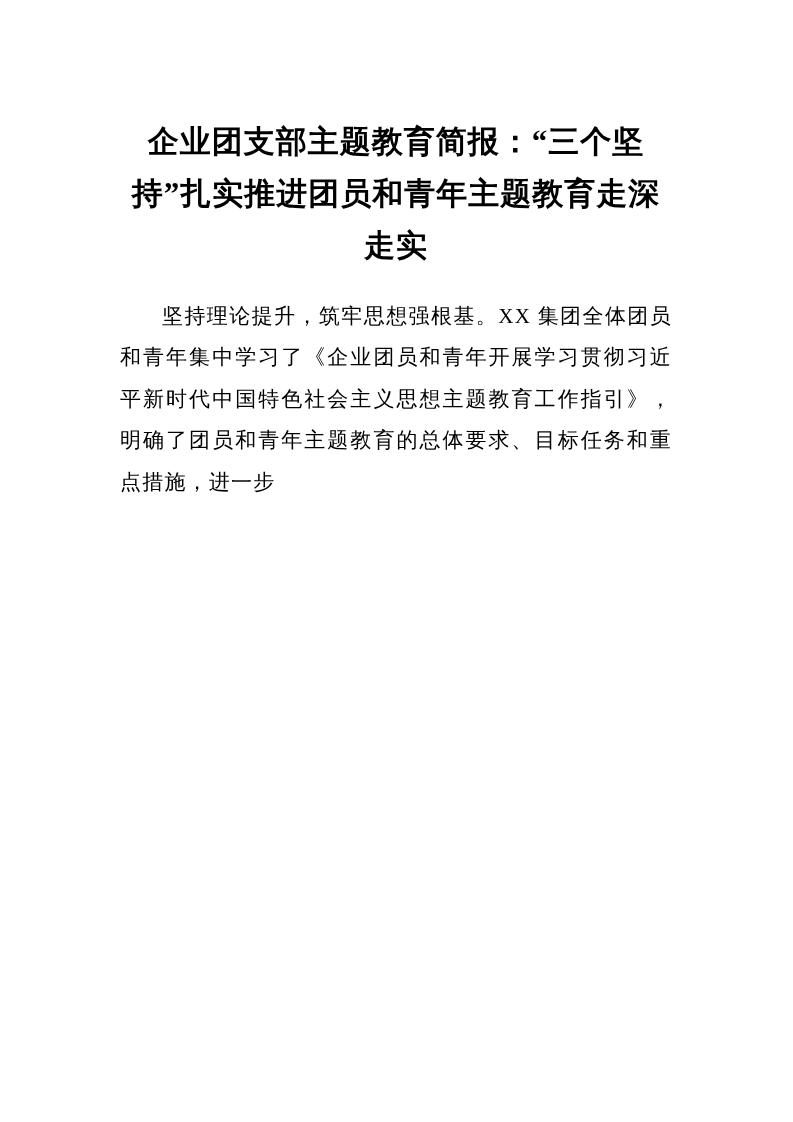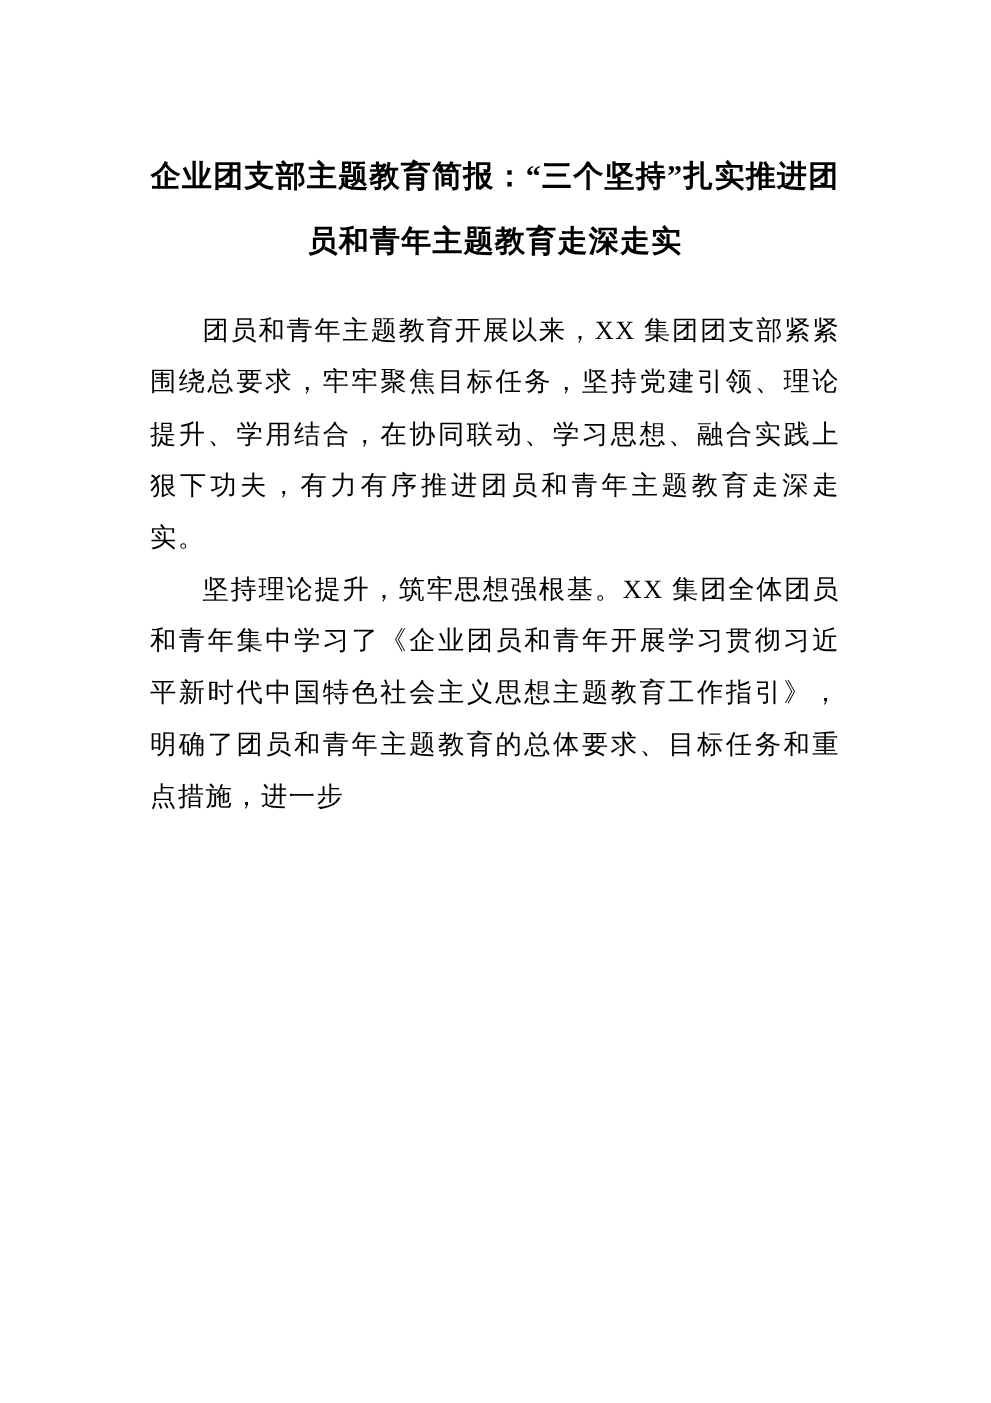--- a/index.html
+++ b/index.html
@@ -16,21 +16,21 @@
   }
   .page {
     box-sizing: border-box;
     width: 793px;
     height: 1122px;
     padding: 116px 121px 0 120px;
     background: #ffffff;
   }
   .doc-title {
     margin: 0;
-    font-size: 24px;
+    font-size: 31px;
     line-height: 52px;
     font-weight: 700;
     text-align: center;
     letter-spacing: 1px;
     font-family: "Liberation Serif", "DejaVu Serif", serif;
   }
   .doc-body {
     margin-top: 24px;
   }
   .doc-body p {
@@ -47,16 +47,15 @@
     text-indent: 2em;
   }
 </style>
 </head>
 <body>
 
 <div class="page">
   <h1 class="doc-title">企业团支部主题教育简报：“三个坚持”扎实推进团员和青年主题教育走深走实</h1>
 
   <div class="doc-body">
-    <p class="indent">团员和青年主题教育开展以来，XX 集团团支部紧紧围绕总要求，牢牢聚焦目标任务，坚持党建引领、理论提升、学用结合，在协同联动、学习思想、融合实践上狠下功夫，有力有序推进团员和青年主题教育走深走实。</p>
     <p class="indent">坚持理论提升，筑牢思想强根基。XX 集团全体团员和青年集中学习了《企业团员和青年开展学习贯彻习近平新时代中国特色社会主义思想主题教育工作指引》，明确了团员和青年主题教育的总体要求、目标任务和重点措施，进一步</p>
   </div>
 </div>
 
 </body></html>

